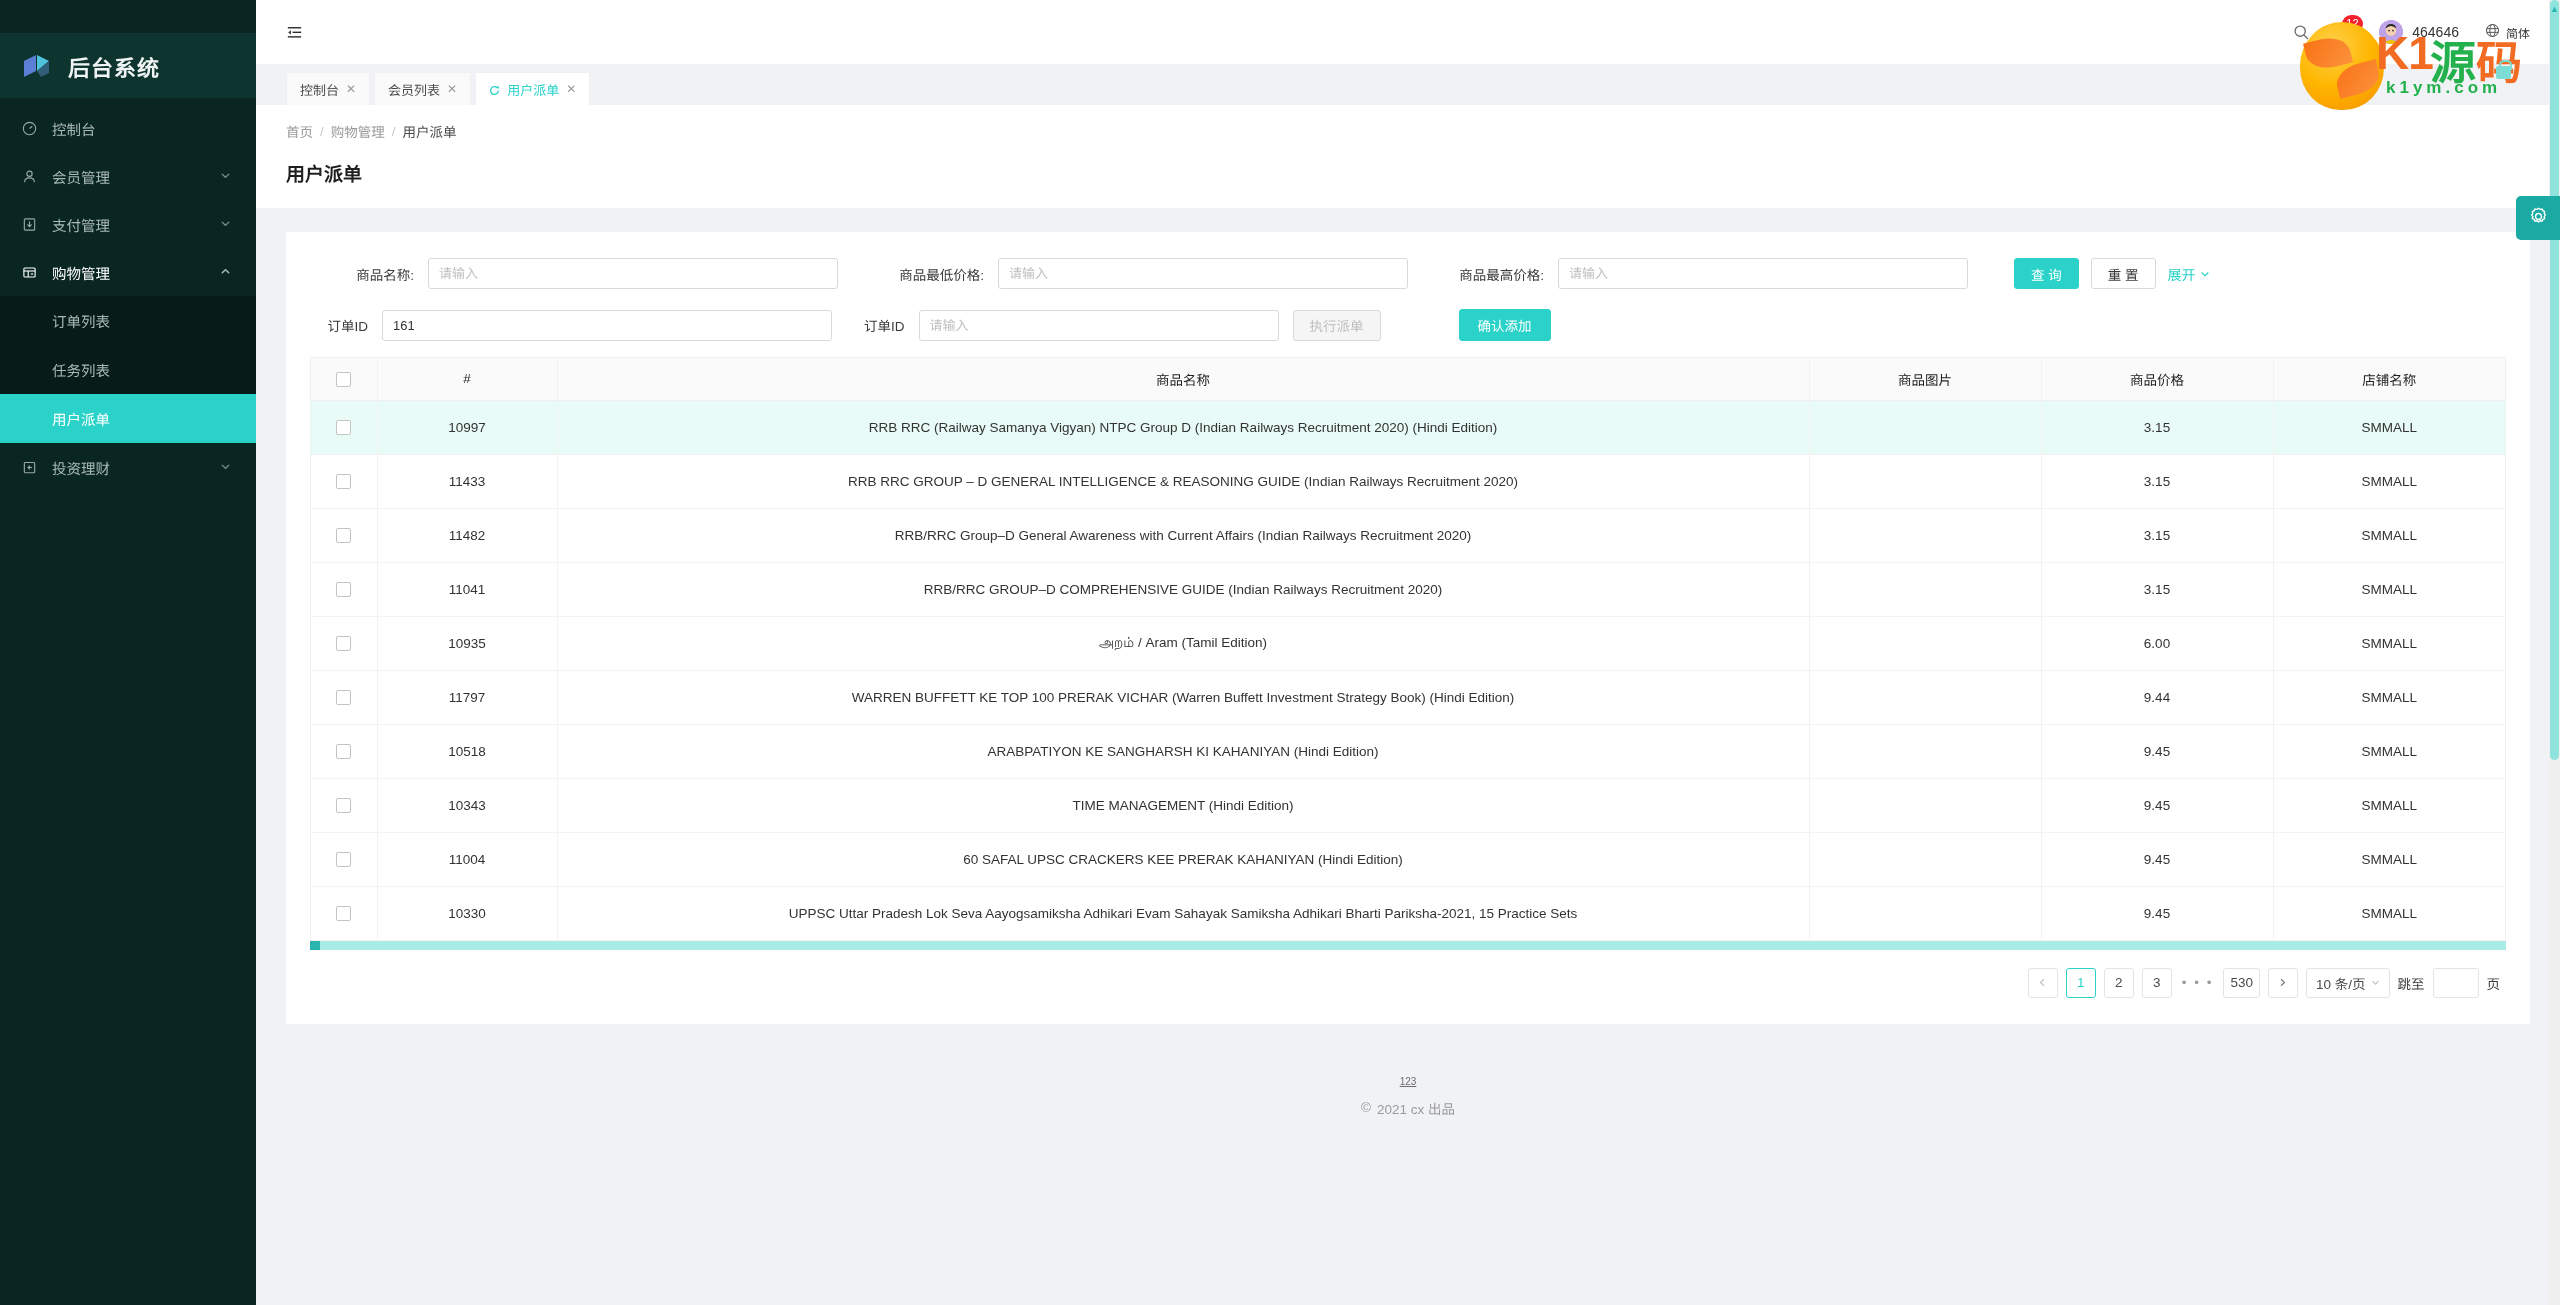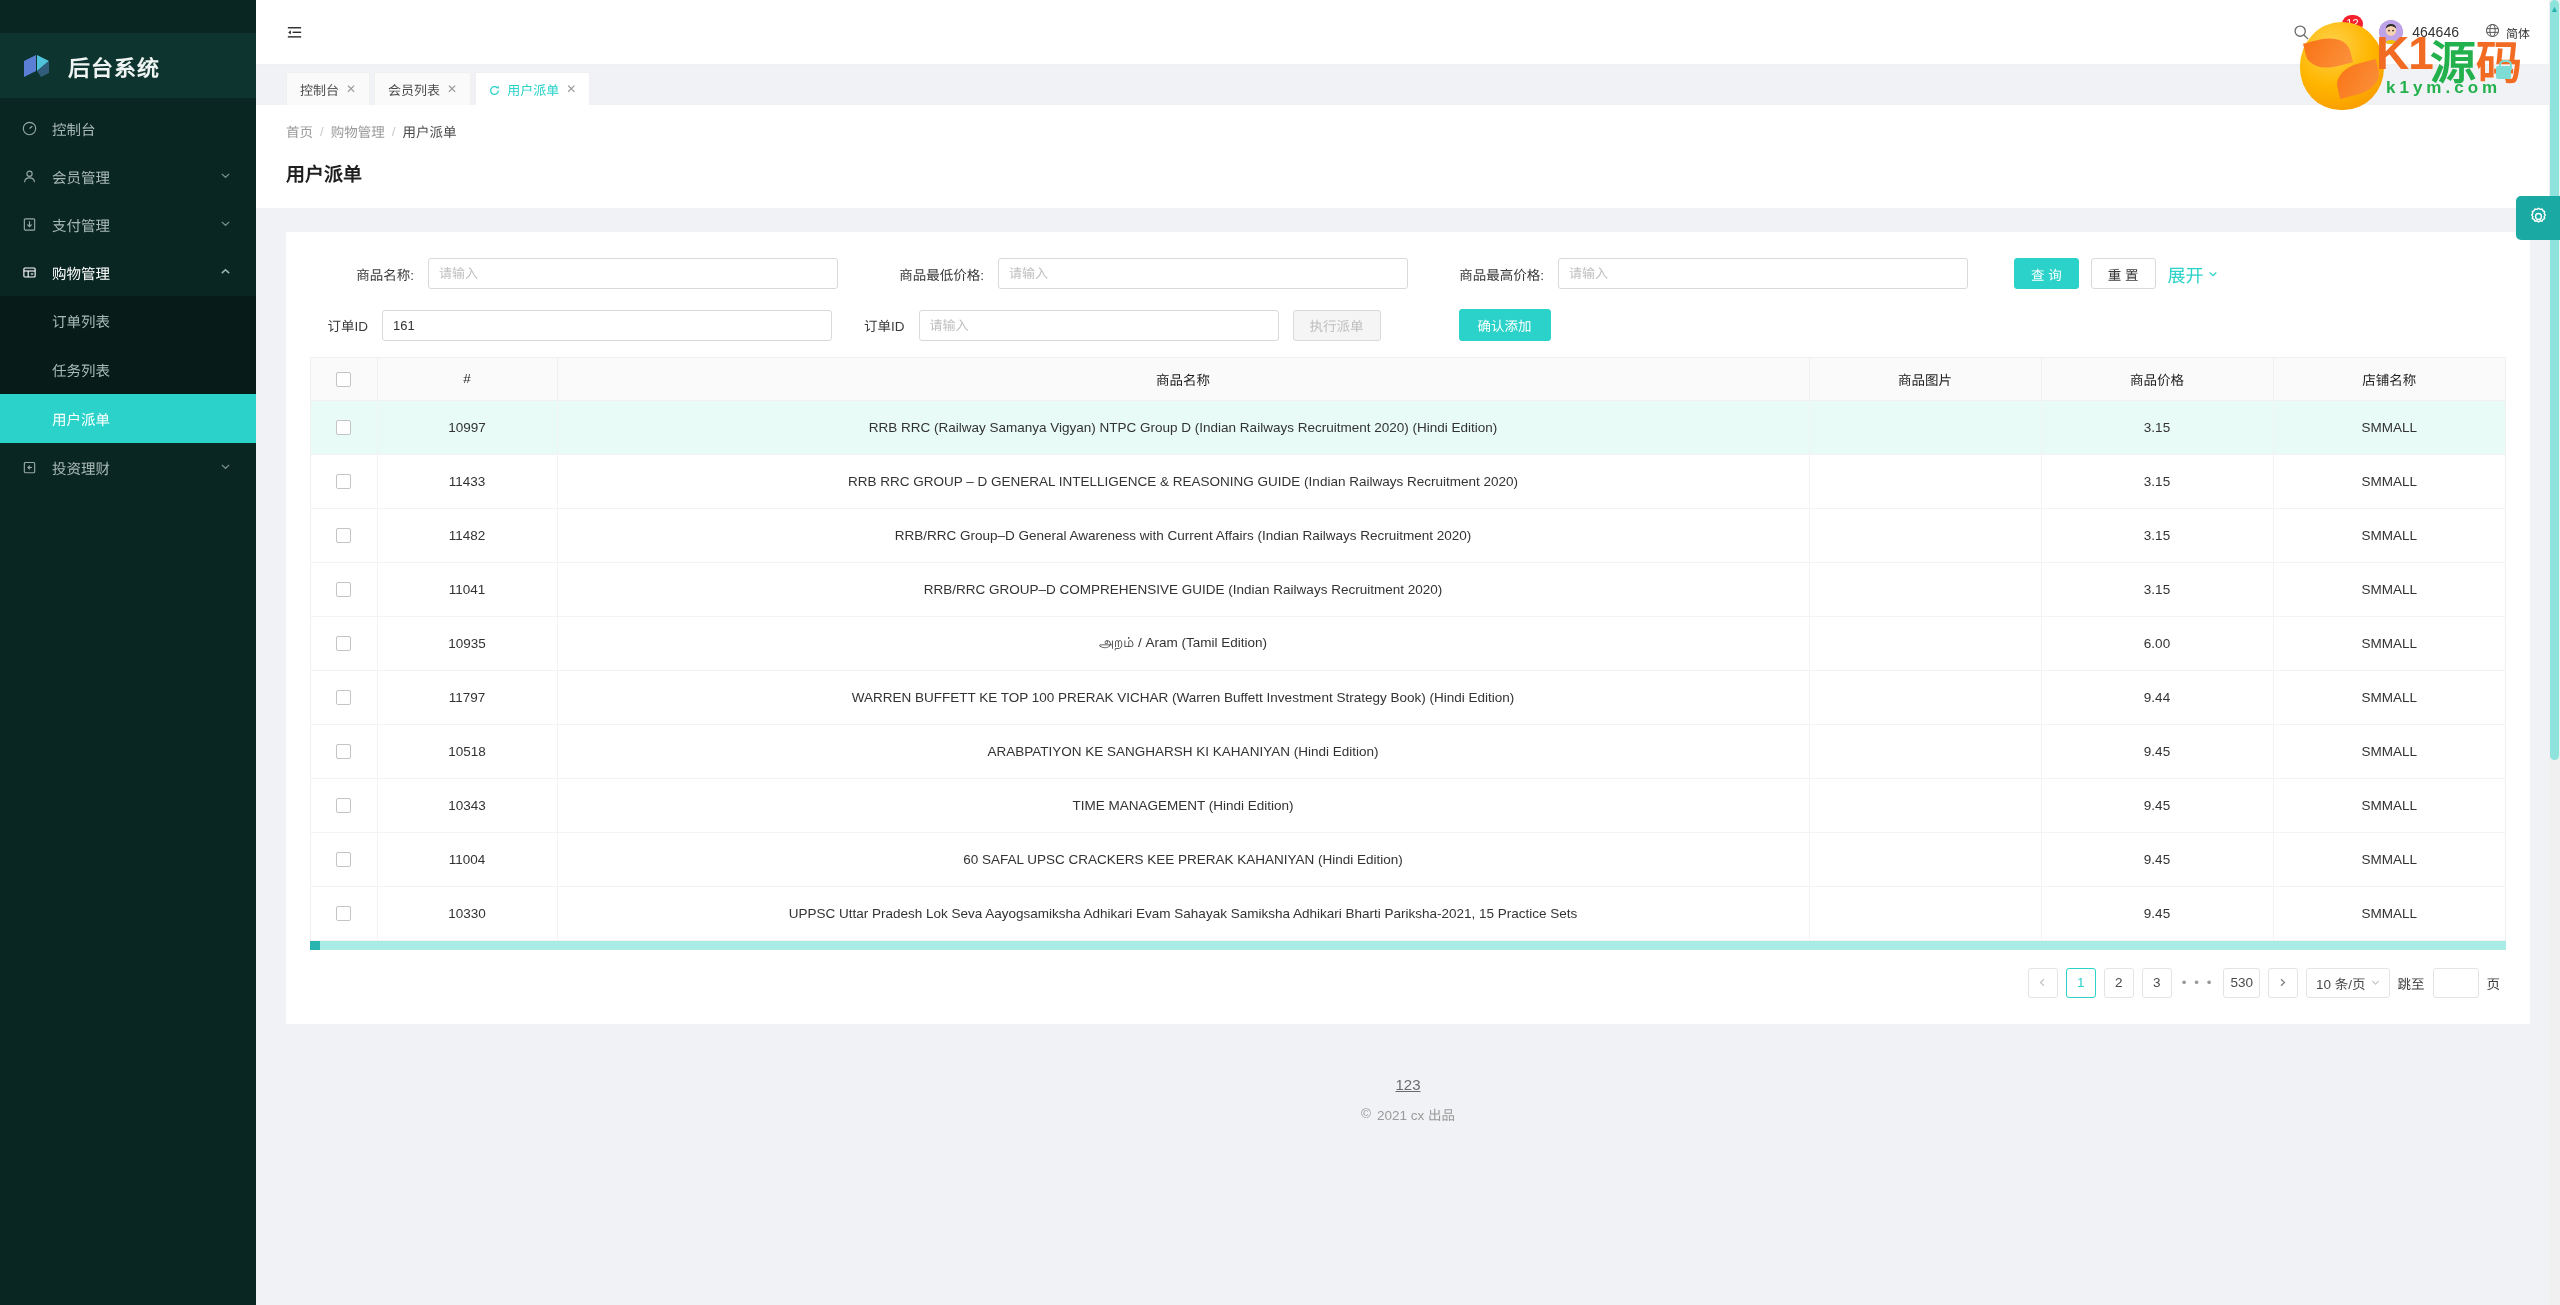--- a/index.html
+++ b/index.html
@@ -123,21 +123,21 @@
   .finput::placeholder { color: #bfbfbf; }
   .btn {
     height: 31px; padding: 0 16px; border-radius: 3px; font-size: 13.5px;
     border: 1px solid transparent; cursor: pointer;
     font-family: "Liberation Sans", sans-serif; display: inline-flex;
     align-items: center; justify-content: center;
   }
   .btn-primary { background: #2ad2c9; color: #fff; border-color: #2ad2c9; }
   .btn-default { background: #fff; color: #3a3a3a; border-color: #d9d9d9; }
   .btn-disabled { background: #f5f5f5; color: #bfbfbf; border-color: #d9d9d9; cursor: not-allowed; }
-  .link-expand { color: #2ad2c9; font-size: 18px; cursor: pointer; display: flex; align-items: center; gap: 4px; }
+  .link-expand { color: #2ad2c9; font-size: 14px; cursor: pointer; display: flex; align-items: center; gap: 4px; }
 
   
   .tablewrap { margin: 16px 24px 0 24px; border: 1px solid #f0f0f0; border-bottom: none; position: relative; }
   table.grid { width: 100%; border-collapse: collapse; table-layout: fixed; }
   table.grid th {
     background: #fafafa; font-size: 13.5px; color: #1f1f1f; font-weight: normal;
     height: 42px; border-bottom: 1px solid #f0f0f0; border-right: 1px solid #f0f0f0;
     text-align: center; padding: 0 8px;
   }
   table.grid th:last-child, table.grid td:last-child { border-right: none; }
@@ -187,21 +187,21 @@
     font-size: 13.5px; color: #4a4a4a;
   }
   .pg-jump-input {
     width: 46px; height: 30px; border: 1px solid #e4e4e4; border-radius: 3px;
     background: #fff; outline: none; font-size: 13.5px; padding: 0 6px;
     font-family: "Liberation Sans", sans-serif;
   }
 
   
   .footer { text-align: center; padding-top: 52px; }
-  .footer .fl1 { font-size: 15px; color: #6b6b6b; text-decoration: underline; }
+  .footer .fl1 { font-size: 10px; color: #6b6b6b; text-decoration: underline; }
   .footer .fl2 { font-size: 13.5px; color: #9a9a9a; padding-top: 11px; display: flex; align-items: center; justify-content: center; gap: 6px; }
 
   
   .gear-float {
     position: absolute; right: 0; top: 196px; width: 44px; height: 44px;
     background: #1aa9a3; border-radius: 5px 0 0 5px;
     display: flex; align-items: center; justify-content: center;
     cursor: pointer; z-index: 40;
   }
   

